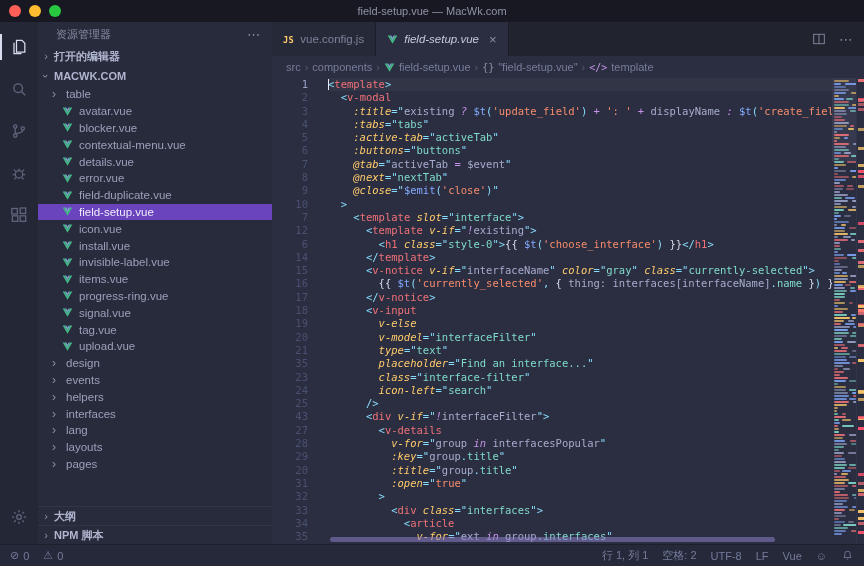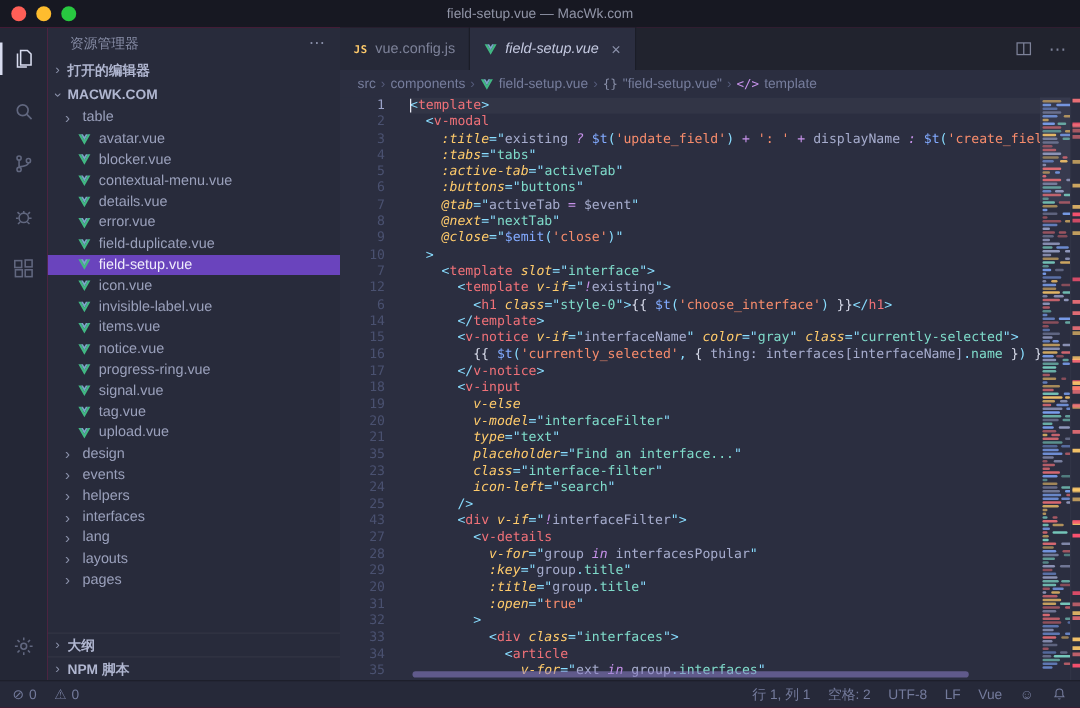--- a/index.html
+++ b/index.html
@@ -1,19 +1,19 @@
 <!DOCTYPE html>
 <html><head>
 <meta charset="utf-8">
 <style>
   * { box-sizing: border-box; margin: 0; padding: 0; }
   html,body { width:864px; height:566px; overflow:hidden; background:#15161f;
               font-family:"Liberation Sans","DejaVu Sans",sans-serif; }
   .window { width:864px; height:566px; display:flex; flex-direction:column;
-            background:#be185d; position:relative; }
+            background:#5eead4; position:relative; }
 
   
   .titlebar { height:22px; flex:0 0 22px; background:#171822; position:relative;
               display:flex; align-items:center; justify-content:center; }
   .titlebar .title { font-size:11px; color:#9094a6; }
   .traffic { position:absolute; left:9px; top:5px; display:flex; gap:8px; }
   .dot { width:12px; height:12px; border-radius:50%; }
   .dot.red{background:#ff5f57} .dot.yellow{background:#febc2e} .dot.green{background:#28c840}
 
   
@@ -252,39 +252,39 @@
             </span>
             <span class="tree-label">icon.vue</span>
           </div>
           <div class="tree-row">
             <span class="file-icon">
               <svg width="11" height="11" viewBox="0 0 24 24">
                 <path fill="#41b883" d="M1.5 3h4.6L12 13.4 17.9 3h4.6L12 21.5z"></path>
                 <path fill="#7ba7c9" d="M6.1 3h3.3L12 7.6 14.6 3h3.3L12 13.4z"></path>
               </svg>
             </span>
+            <span class="tree-label">install.vue</span>
+          </div>
+          <div class="tree-row">
+            <span class="file-icon">
+              <svg width="11" height="11" viewBox="0 0 24 24">
+                <path fill="#41b883" d="M1.5 3h4.6L12 13.4 17.9 3h4.6L12 21.5z"></path>
+                <path fill="#7ba7c9" d="M6.1 3h3.3L12 7.6 14.6 3h3.3L12 13.4z"></path>
+              </svg>
+            </span>
             <span class="tree-label">invisible-label.vue</span>
           </div>
           <div class="tree-row">
             <span class="file-icon">
               <svg width="11" height="11" viewBox="0 0 24 24">
                 <path fill="#41b883" d="M1.5 3h4.6L12 13.4 17.9 3h4.6L12 21.5z"></path>
                 <path fill="#7ba7c9" d="M6.1 3h3.3L12 7.6 14.6 3h3.3L12 13.4z"></path>
               </svg>
             </span>
             <span class="tree-label">items.vue</span>
-          </div>
-          <div class="tree-row">
-            <span class="file-icon">
-              <svg width="11" height="11" viewBox="0 0 24 24">
-                <path fill="#41b883" d="M1.5 3h4.6L12 13.4 17.9 3h4.6L12 21.5z"></path>
-                <path fill="#7ba7c9" d="M6.1 3h3.3L12 7.6 14.6 3h3.3L12 13.4z"></path>
-              </svg>
-            </span>
-            <span class="tree-label">notice.vue</span>
           </div>
           <div class="tree-row">
             <span class="file-icon">
               <svg width="11" height="11" viewBox="0 0 24 24">
                 <path fill="#41b883" d="M1.5 3h4.6L12 13.4 17.9 3h4.6L12 21.5z"></path>
                 <path fill="#7ba7c9" d="M6.1 3h3.3L12 7.6 14.6 3h3.3L12 13.4z"></path>
               </svg>
             </span>
             <span class="tree-label">progress-ring.vue</span>
           </div>

